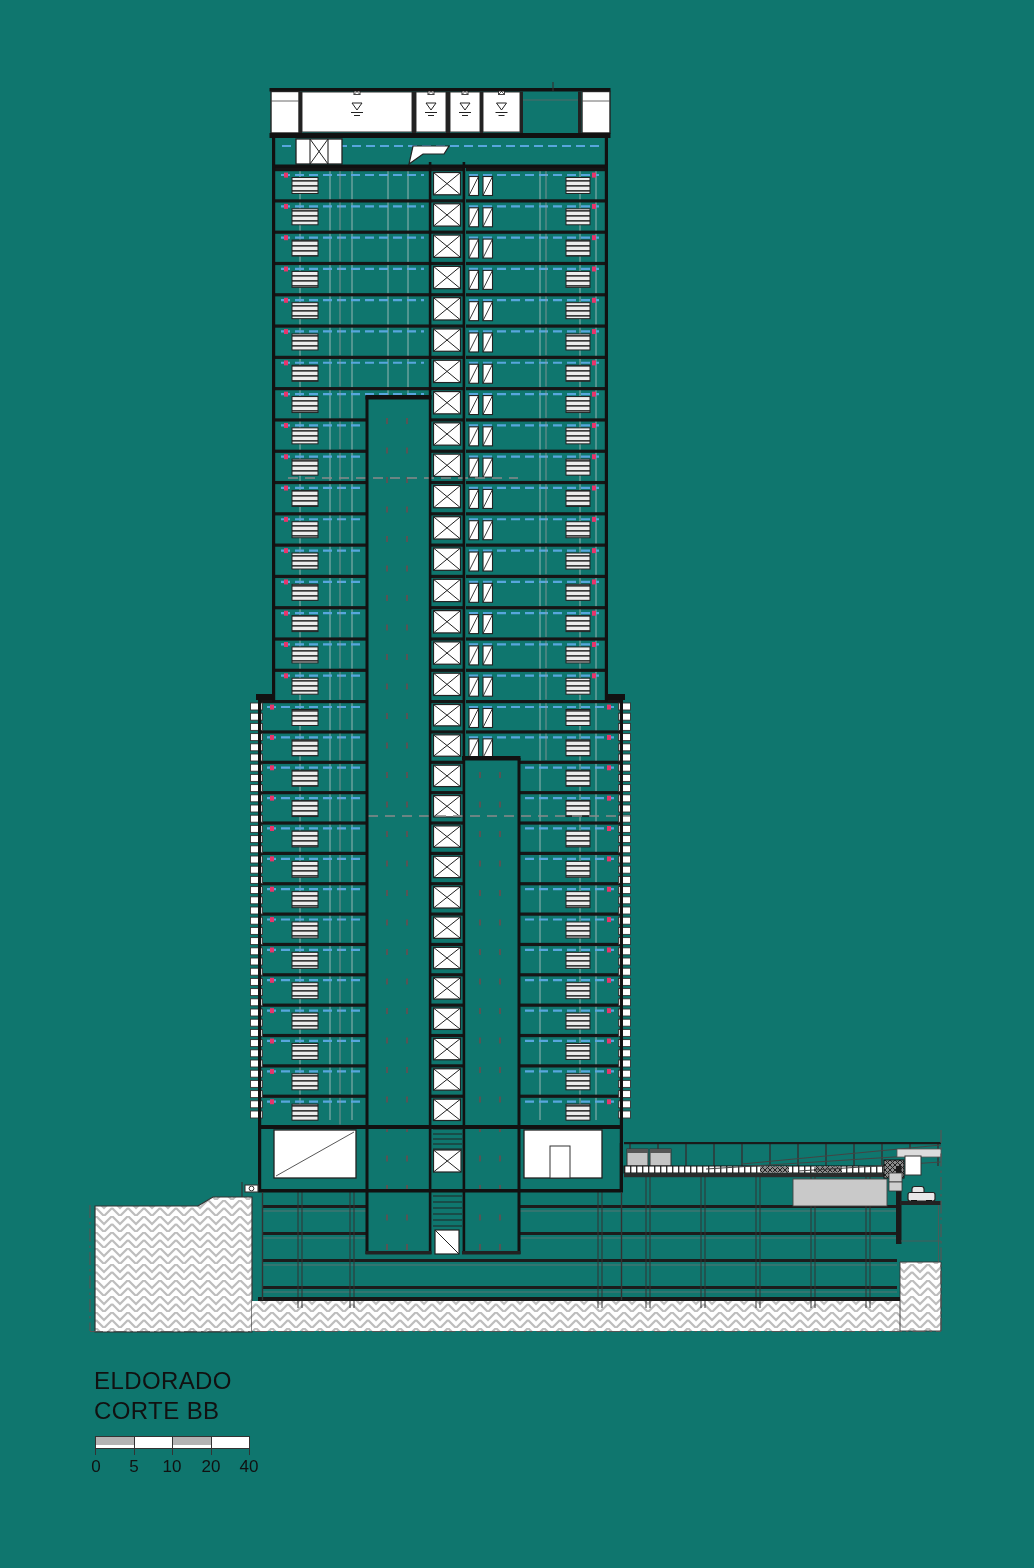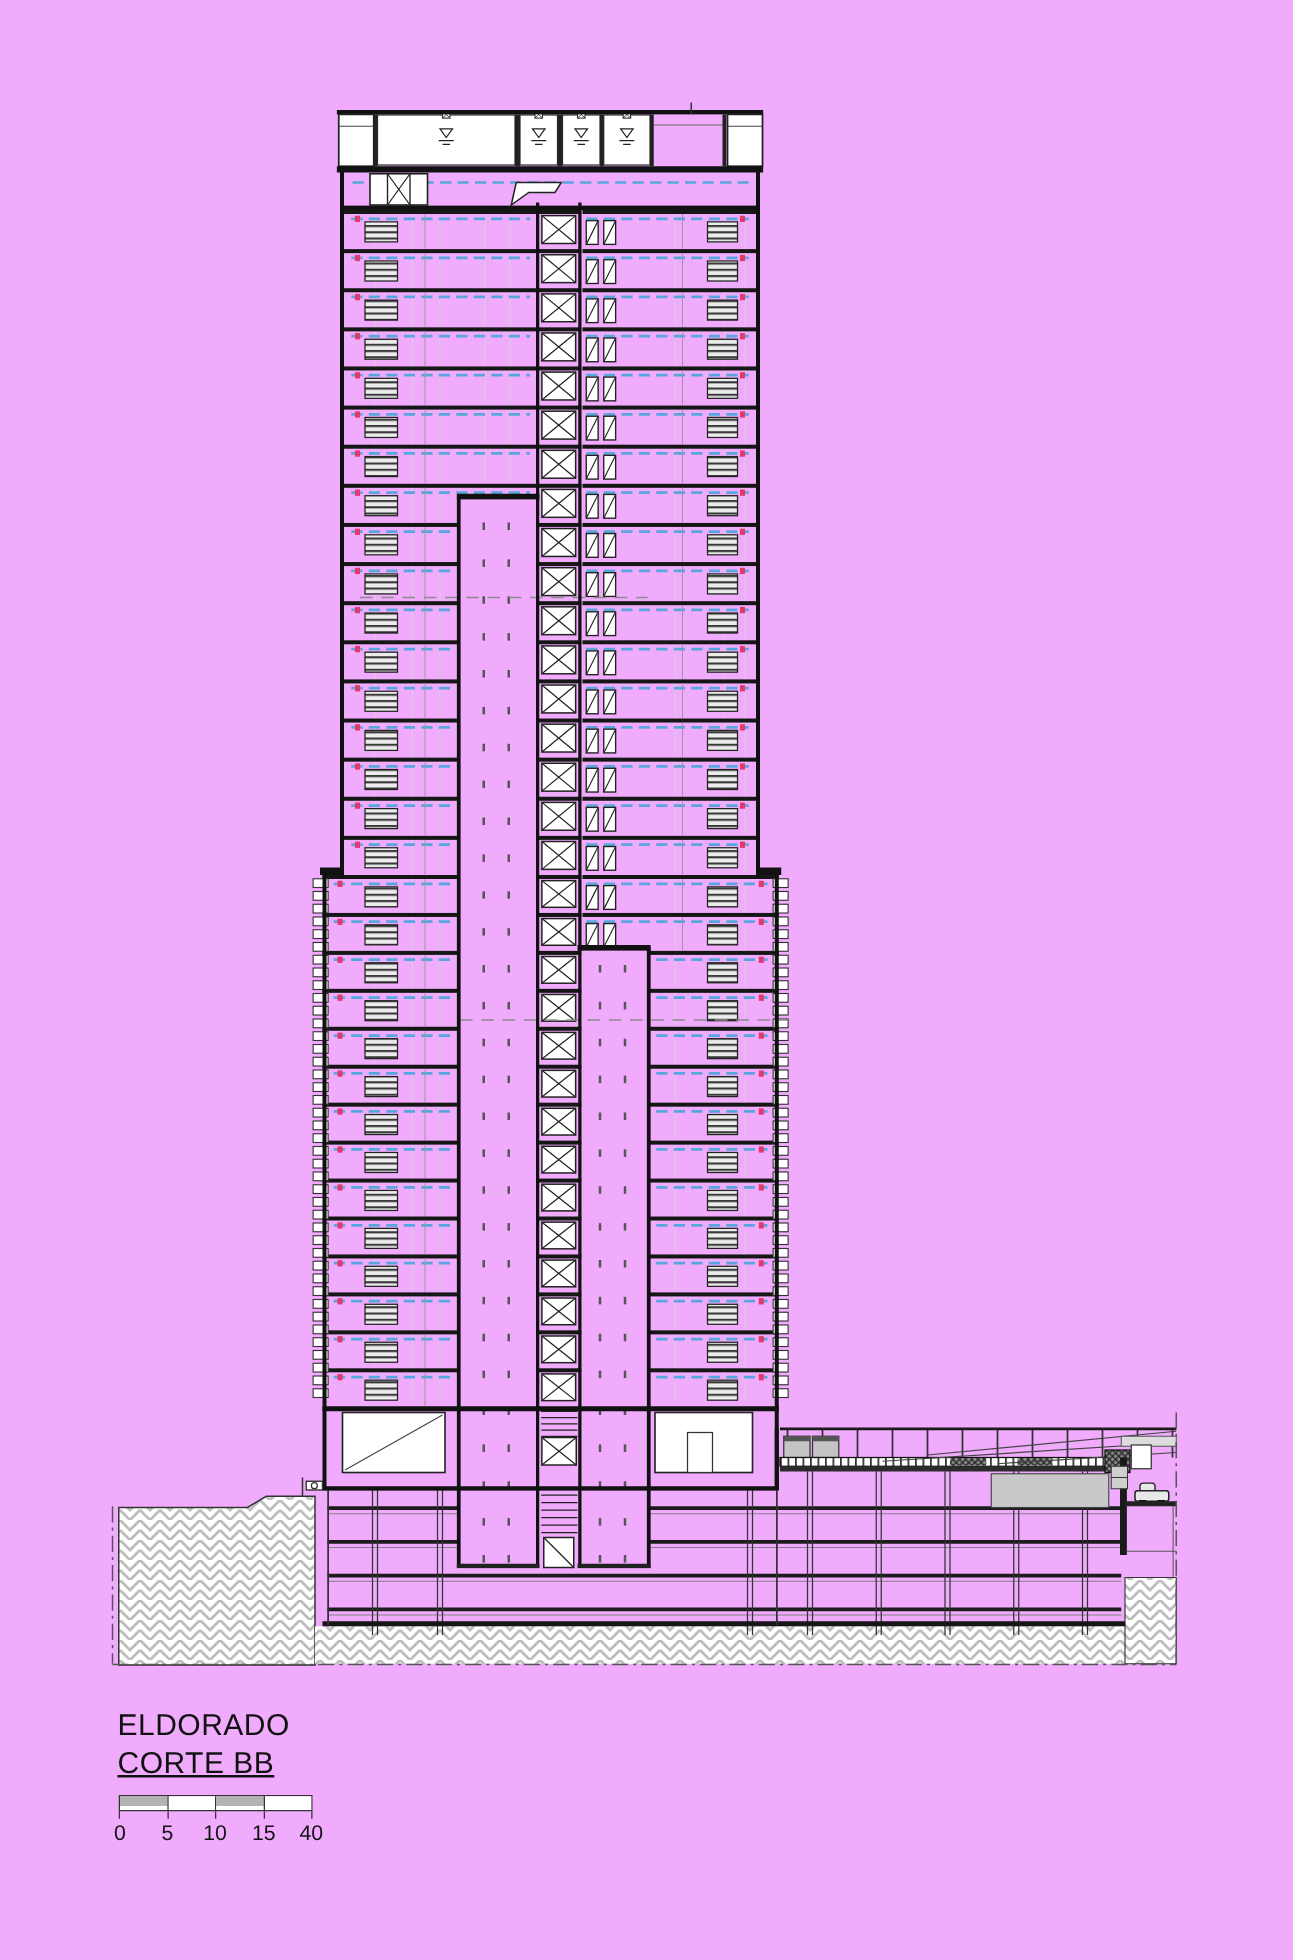--- a/index.html
+++ b/index.html
@@ -1,21 +1,21 @@
 <!DOCTYPE html>
 <html><head>
 <meta charset="utf-8">
 <style>
   html,body{margin:0;padding:0;background:#ffffff;}
-  .sheet{position:relative;width:1034px;height:1568px;background:#f0abfc;overflow:hidden;
+  .sheet{position:relative;width:1034px;height:1568px;background:#0f766e;overflow:hidden;
          font-family:"Liberation Sans",sans-serif;}
   svg{position:absolute;left:0;top:0;shape-rendering:geometricPrecision;}
   .titleblock{position:absolute;left:94px;top:1366px;color:#111;}
   .titleblock .l1{font-size:24px;letter-spacing:.4px;line-height:30px;}
-  .titleblock .l2{font-size:24px;letter-spacing:.4px;line-height:30px;text-decoration:underline;}
+  .titleblock .l2{font-size:24px;letter-spacing:.4px;line-height:30px;}
   .scalebar{position:absolute;left:95px;top:1436px;width:156px;}
   .bar{position:relative;width:155px;height:13px;border:1px solid #333;box-sizing:border-box;display:flex;}
   .seg{flex:1;border-right:1px solid #333;box-sizing:border-box;}
   .seg:last-child{border-right:none;}
   .seg.shade{background:linear-gradient(#b3b3b3 0 8px,#ffffff 8px);}
   .seg.blank{background:#ffffff;}
   .tickrow{position:relative;height:7px;}
   .tick{position:absolute;top:0;width:1px;height:6px;background:#333;}
   .lblrow{position:relative;height:20px;margin-top:1px;}
   .lbl{position:absolute;transform:translateX(-50%);font-size:17px;color:#111;}
@@ -956,18 +956,18 @@
     <div class="tick" style="left:0"></div>
         <div class="tick" style="left:38.5px"></div>
     <div class="tick" style="left:77px"></div>
         <div class="tick" style="left:115.5px"></div>
     <div class="tick" style="left:154px"></div>
   </div>
   <div class="lblrow">
     <span class="lbl" style="left:1px">0</span>
     <span class="lbl" style="left:39px">5</span>
     <span class="lbl" style="left:77px">10</span>
-    <span class="lbl" style="left:116px">15</span>
+    <span class="lbl" style="left:116px">20</span>
     <span class="lbl" style="left:154px">40</span>
   </div>
 </div>
 
 </div>
 
 </body></html>

